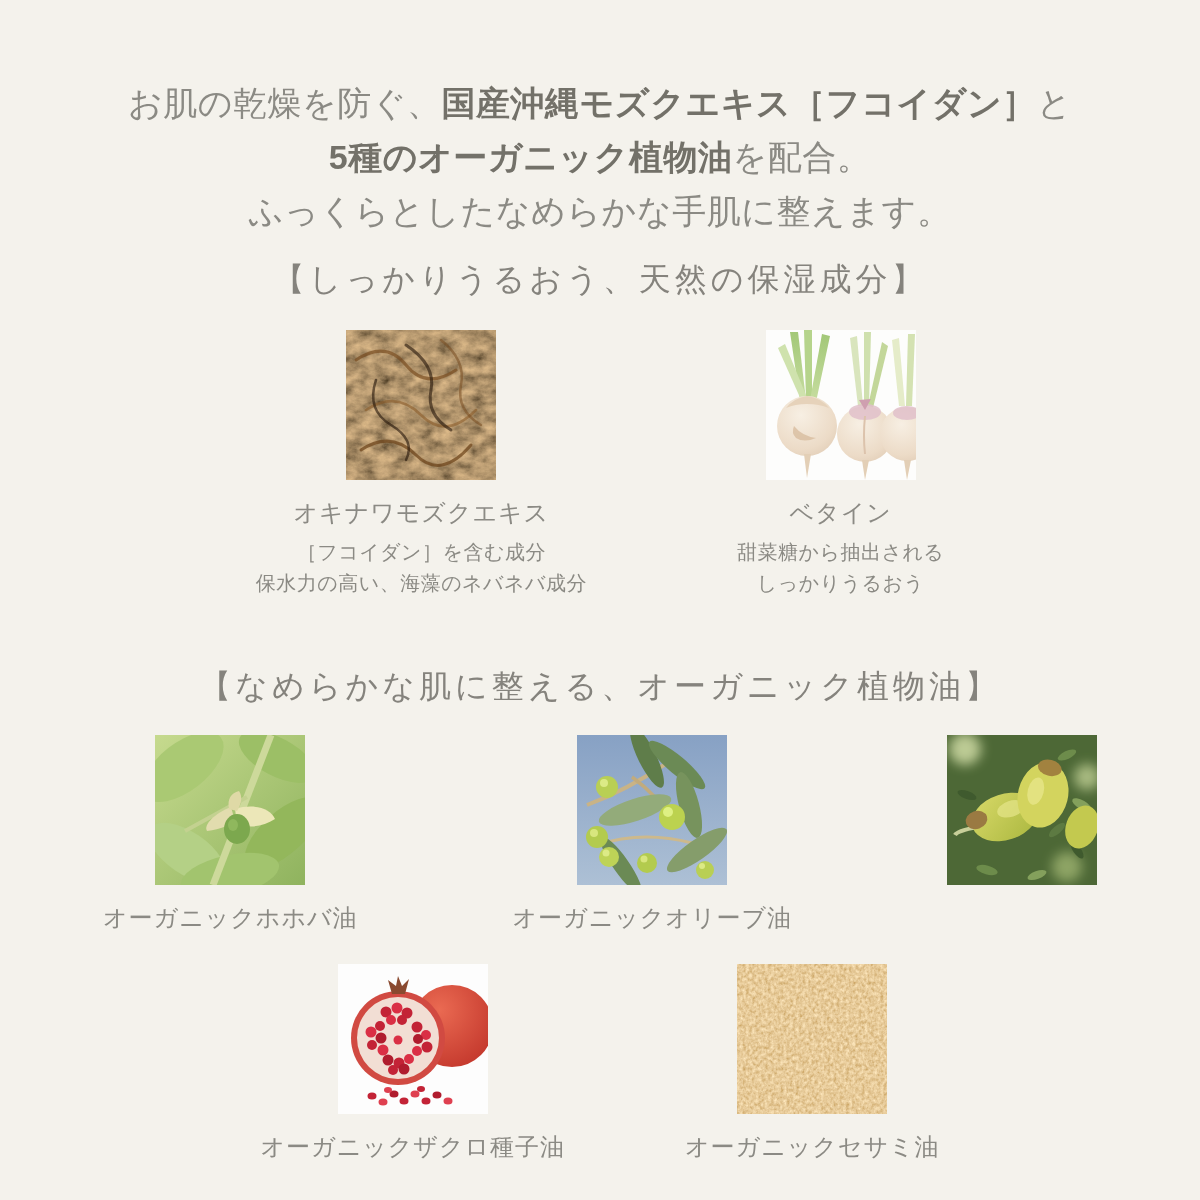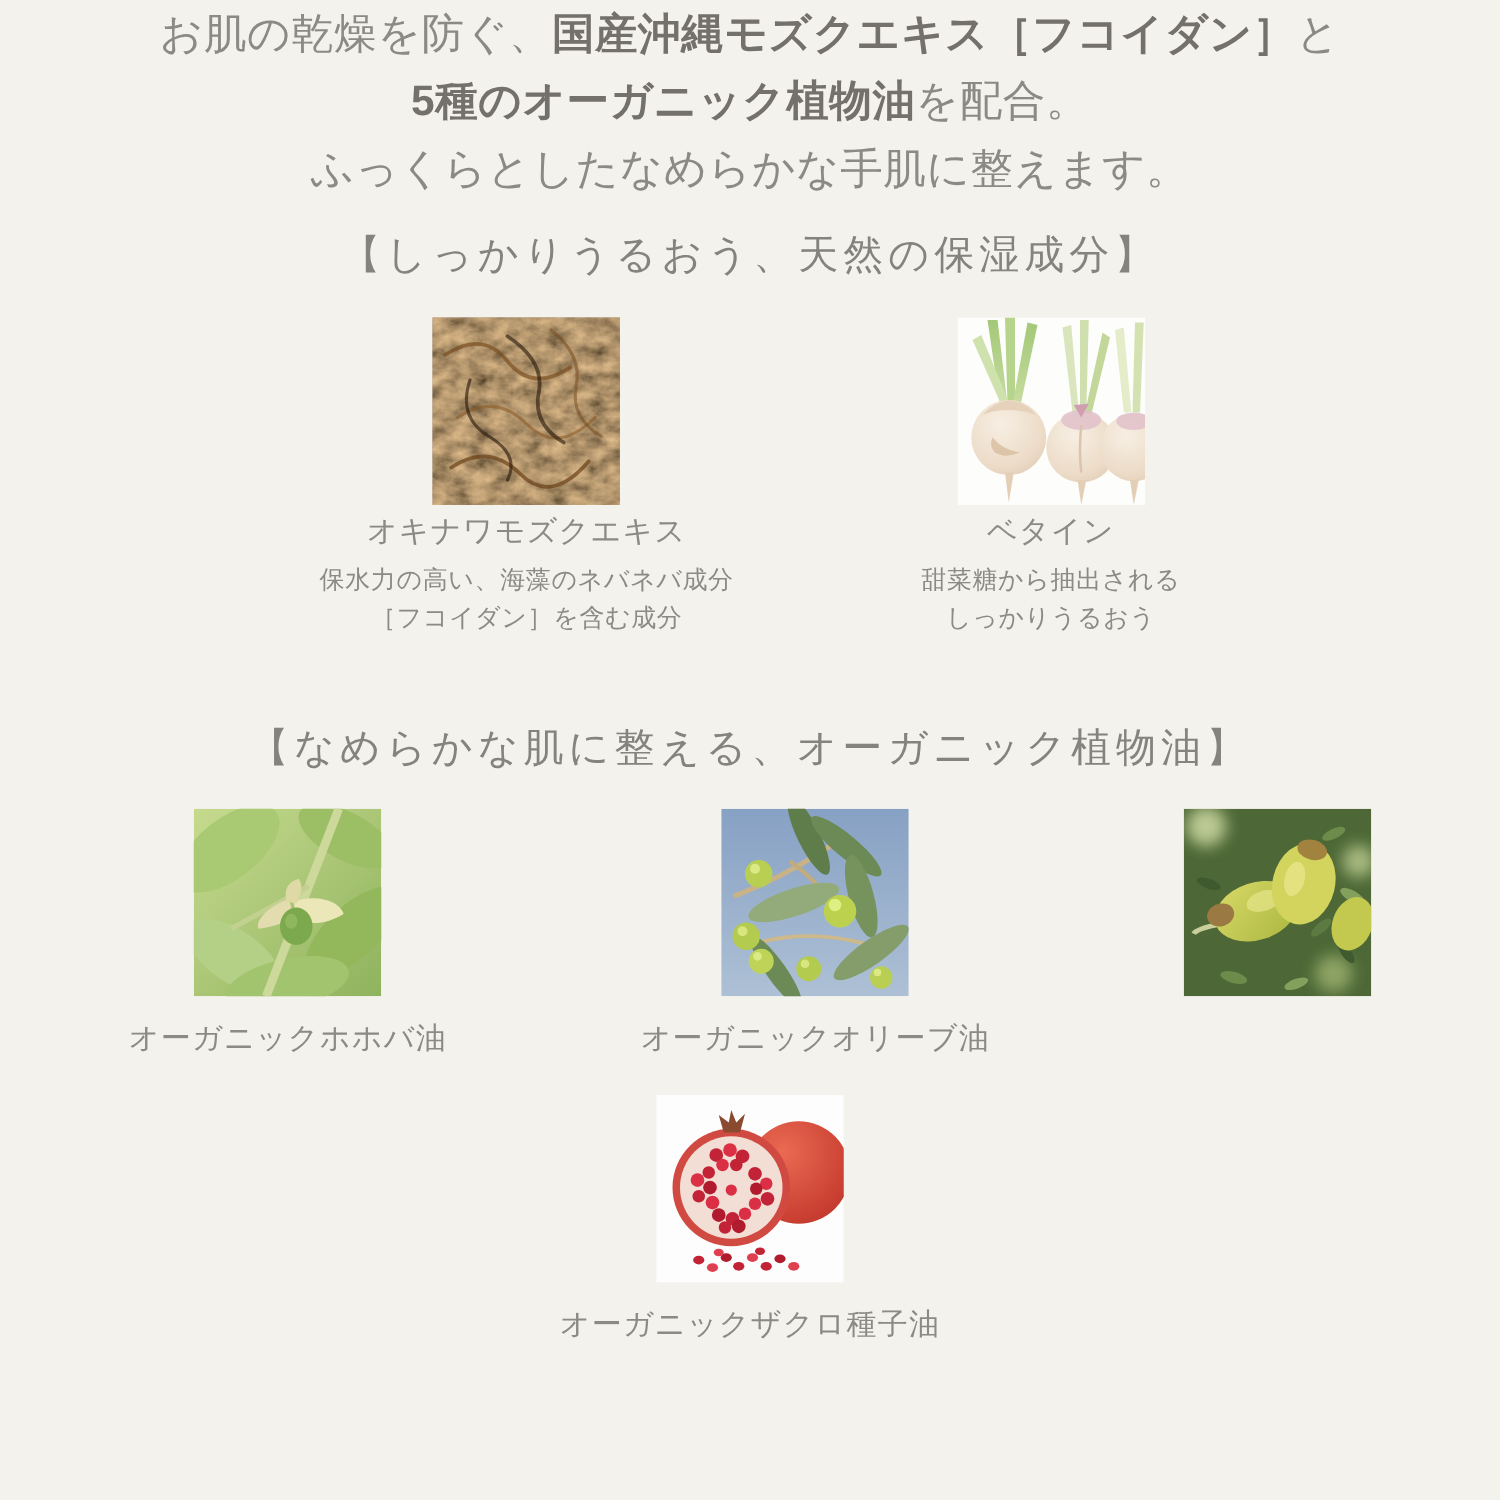--- a/index.html
+++ b/index.html
@@ -3,21 +3,21 @@
 <meta charset="utf-8">
 <style>
   html, body { margin: 0; padding: 0; }
   body {
     width: 1200px; height: 1200px;
     background: #f4f2ec;
     font-family: "Liberation Sans", "DejaVu Sans", sans-serif;
     color: #8b8a84;
     overflow: hidden;
   }
-  .page { width: 1200px; height: 1200px; box-sizing: border-box; }
+  .page { width: 1200px; height: 1200px; box-sizing: border-box; padding-top: 76px; }
 
   
   .intro { text-align: center; font-size: 34px; line-height: 54px; letter-spacing: 0.5px; color: #8b8a84; }
   .intro b { font-weight: 700; color: #737169; }
 
   
   .section-heading {
     text-align: center; font-size: 32px; letter-spacing: 4px;
     color: #85837d; font-weight: 400; margin: 0;
   }
@@ -27,21 +27,21 @@
   
   .row { display: flex; justify-content: center; align-items: flex-start; }
   .moist-row { gap: 150px; margin-top: 28px; }
   .oil-row-1 { gap: 155px; margin-top: 26px; }
   .oil-row-2 { gap: 120px; margin-top: 30px; }
   .col { display: flex; flex-direction: column; align-items: center; }
 
   .photo { width: 150px; height: 150px; display: block; }
   .photo svg { display: block; width: 150px; height: 150px; }
 
-  .ing-name { margin-top: 5px; font-size: 24px; color: #8b8a84; text-align: center; letter-spacing: 1px; }
+  .ing-name { margin-top: 17px; font-size: 24px; color: #8b8a84; text-align: center; letter-spacing: 1px; }
   .ing-desc { margin-top: 8px; font-size: 20px; line-height: 31px; color: #8b8a84; text-align: center; letter-spacing: 0.5px; }
   .oil-name { margin-top: 17px; font-size: 24px; color: #8b8a84; text-align: center; letter-spacing: 1px; white-space: nowrap; }
 </style>
 </head>
 <body>
 
 <div class="page">
 
   <div class="intro">
     <div><span>お肌の乾燥を防ぐ、</span><b>国産沖縄モズクエキス［フコイダン］</b><span>と</span></div>
@@ -69,22 +69,22 @@
             <path d="M20,80 Q50,60 75,85 T130,80" stroke="#8a5c2a" stroke-width="2.5" opacity="0.6"></path>
             <path d="M15,120 Q45,100 70,125 T125,115" stroke="#6b4118" stroke-width="3" opacity="0.7"></path>
             <path d="M60,15 Q90,35 85,60 T105,100" stroke="#24150a" stroke-width="3" opacity="0.6"></path>
             <path d="M30,50 Q20,80 45,95 T60,130" stroke="#24150a" stroke-width="2.5" opacity="0.6"></path>
             <path d="M95,10 Q120,30 115,55 T135,95" stroke="#7a4e22" stroke-width="2.5" opacity="0.55"></path>
           </g>
         </svg>
       </span>
       <div class="ing-name">オキナワモズクエキス</div>
       <div class="ing-desc">
+        <div>［フコイダン］を含む成分</div>
         <div>保水力の高い、海藻のネバネバ成分</div>
-        <div>［フコイダン］を含む成分</div>
       </div>
     </div>
 
     <div class="col">
       <span class="photo">
         <svg viewBox="0 0 150 150" xmlns="http://www.w3.org/2000/svg">
           <defs>
             <radialGradient id="g-beet" cx="0.4" cy="0.32" r="0.95">
               <stop offset="0" stop-color="#f7efe3"></stop>
               <stop offset="0.6" stop-color="#ecdbc7"></stop>
@@ -304,15 +304,30 @@
             <ellipse cx="99" cy="131" rx="4.5" ry="3.5" fill="#b01c2e"></ellipse>
             <ellipse cx="110" cy="137" rx="4.5" ry="3.5" fill="#df4050"></ellipse>
             <ellipse cx="50" cy="126" rx="4" ry="3" fill="#df4050"></ellipse>
             <ellipse cx="83" cy="125" rx="4" ry="3" fill="#c32336"></ellipse>
           </g>
         </svg>
       </span>
       <div class="oil-name">オーガニックザクロ種子油</div>
     </div>
 
+    <div class="col">
+      <span class="photo">
+        <svg viewBox="0 0 150 150" xmlns="http://www.w3.org/2000/svg">
+          <defs>
+            <filter id="f-ses" x="0%" y="0%" width="100%" height="100%">
+              <feTurbulence type="fractalNoise" baseFrequency="0.32 0.28" numOctaves="3" seed="4"></feTurbulence>
+              <feColorMatrix type="matrix" values="0.5 0 0 0 0.55  0.55 0 0 0 0.32  0.5 0 0 0 0.07  0 0 0 0 1"></feColorMatrix>
+            </filter>
+          </defs>
+          <rect width="150" height="150" fill="#c8954e"></rect>
+          <rect width="150" height="150" filter="url(#f-ses)"></rect>
+        </svg>
+      </span>
+      <div class="oil-name">オーガニックセサミ油</div>
+    </div>
   </div>
 
 </div>
 
 </body></html>

